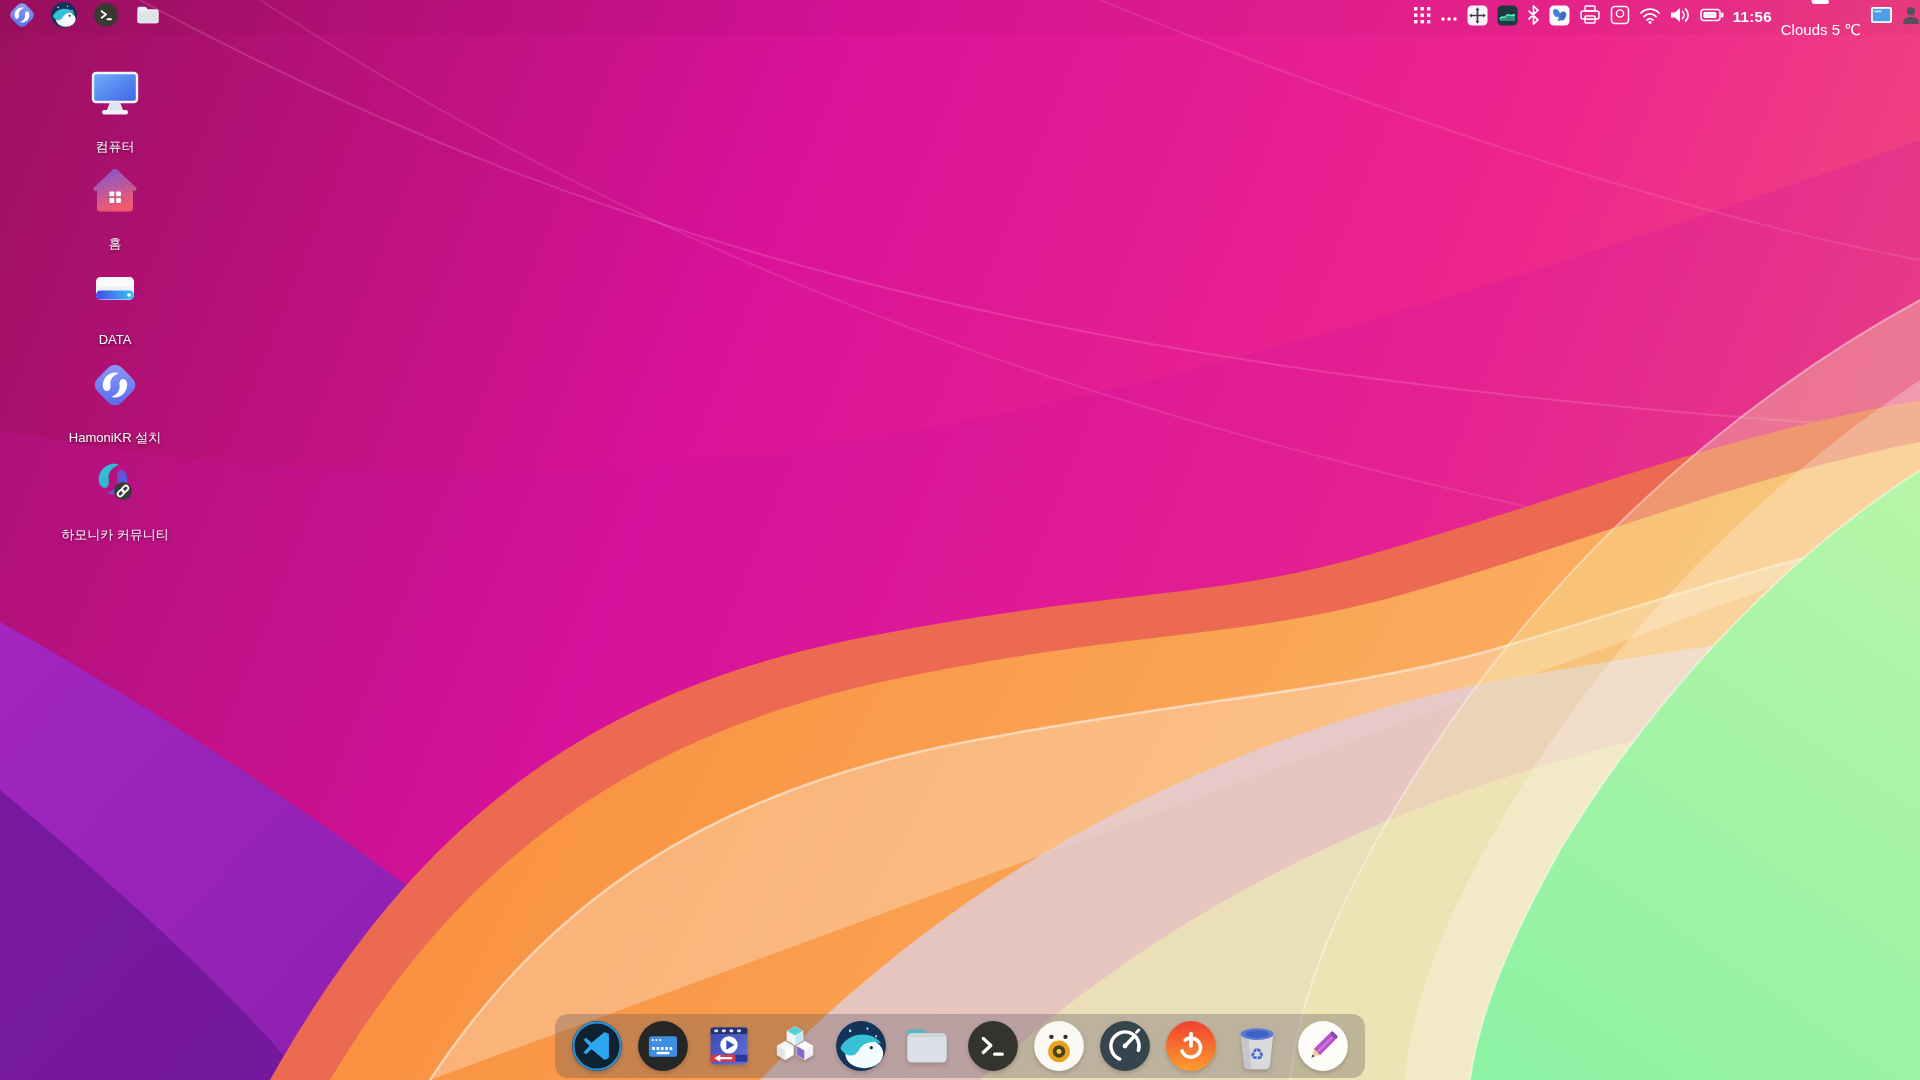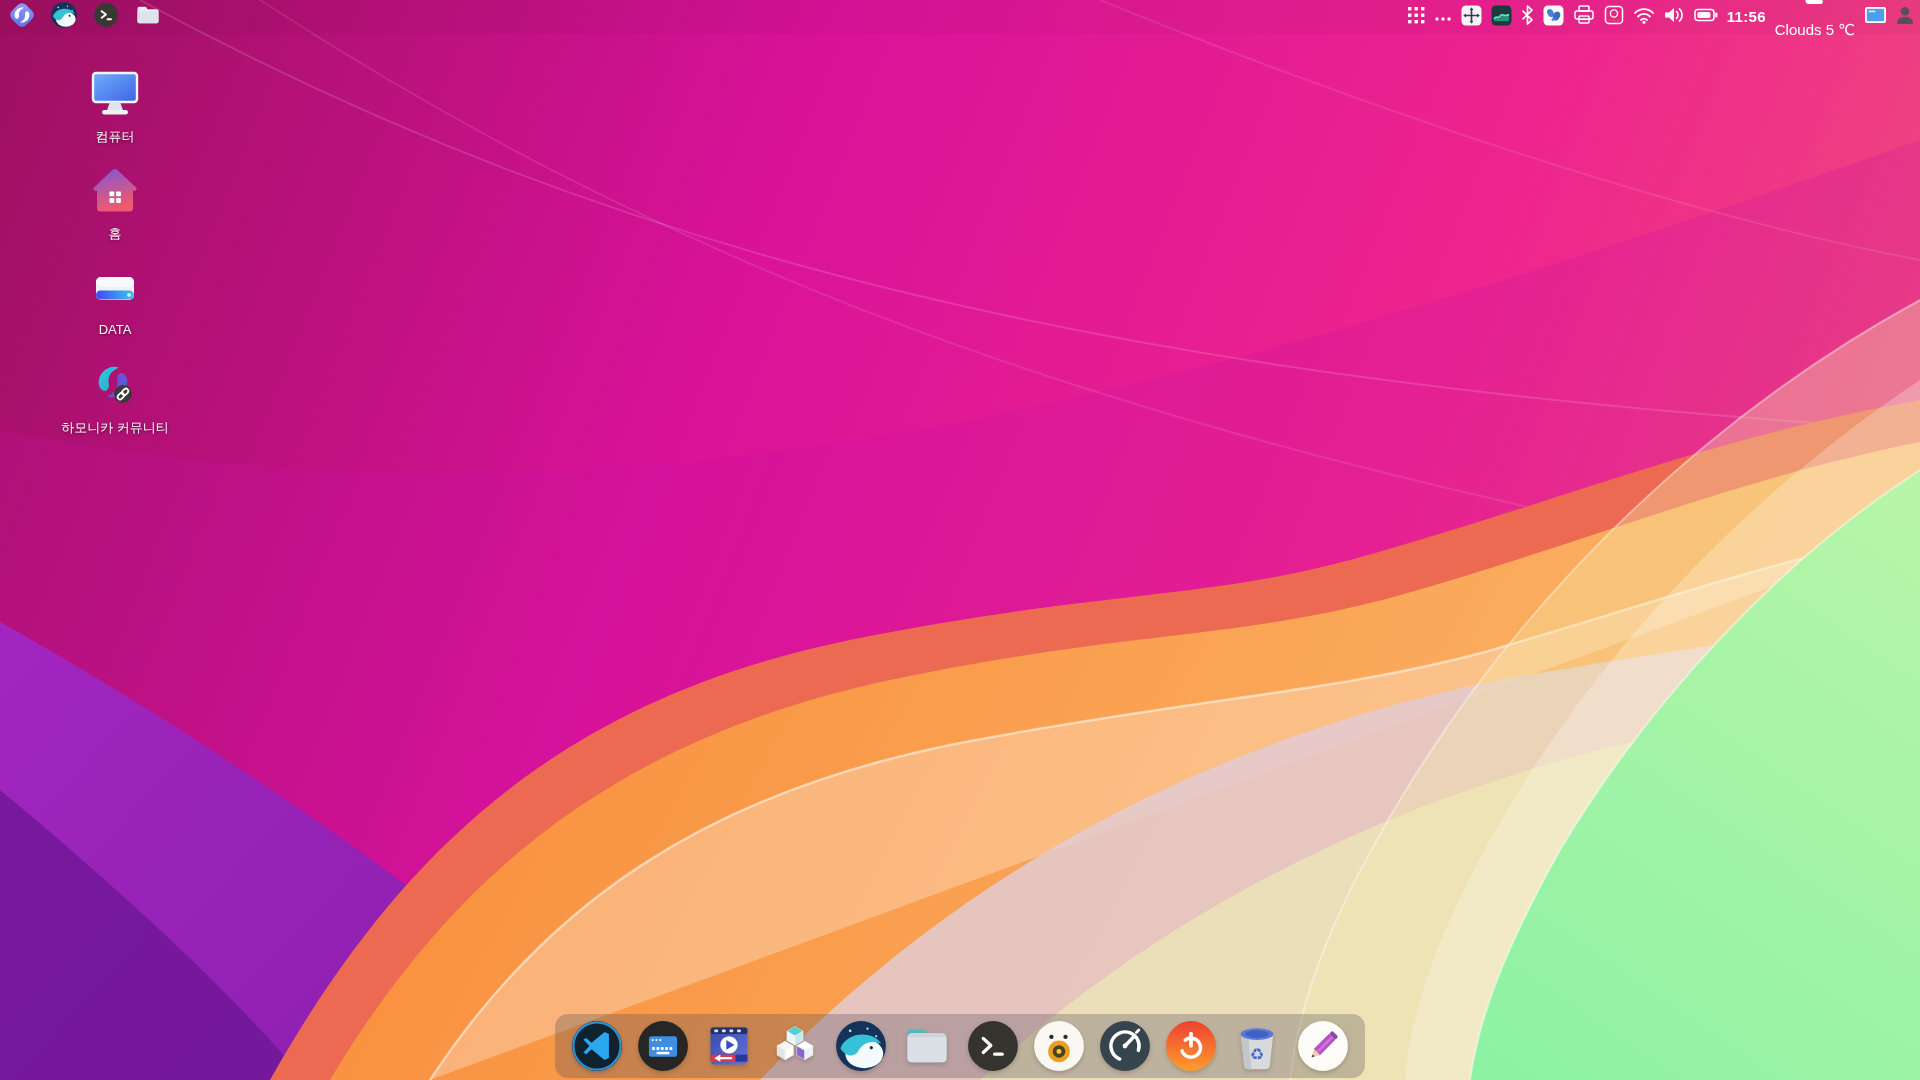--- a/index.html
+++ b/index.html
@@ -5,33 +5,33 @@
   html,body{margin:0;padding:0;background:#000;}
   #screen{position:relative;width:1920px;height:1080px;overflow:hidden;
           font-family:"Liberation Sans","DejaVu Sans",sans-serif;-webkit-font-smoothing:antialiased;}
   #wallpaper{position:absolute;inset:0;z-index:0;}
 
   
   #panel{position:absolute;top:0;left:0;right:0;height:34px;z-index:5;
          display:flex;align-items:center;justify-content:space-between;
          background:rgba(0,0,0,0.03);}
   .panel-left{display:flex;align-items:center;gap:12px;padding-left:7px;}
-  .panel-right{display:flex;align-items:center;gap:9px;padding-right:6px;}
+  .panel-right{display:flex;align-items:center;gap:9px;}
   .launcher{width:30px;height:30px;display:flex;align-items:center;justify-content:center;cursor:pointer;}
   .tray-item{display:flex;align-items:center;justify-content:center;height:30px;cursor:pointer;}
   .panel-text{color:#fff;font-size:15px;line-height:30px;white-space:nowrap;}
   .clock{font-weight:bold;letter-spacing:.3px;}
   .weather{display:flex;align-items:center;gap:5px;flex-direction:column;}
 
   
   #desktop-icons{position:absolute;left:52px;top:62px;z-index:3;display:flex;flex-direction:column;}
   .desk-icon{width:126px;height:97px;display:flex;flex-direction:column;align-items:center;
              justify-content:flex-start;cursor:pointer;}
   .desk-icon .glyph{height:58px;display:flex;align-items:flex-end;justify-content:center;}
-  .desk-icon .label{margin-top:8px;font-size:13px;color:#fff;
+  .desk-icon .label{margin-top:18px;font-size:13px;color:#fff;
                     text-shadow:0 1px 3px rgba(0,0,0,.55);white-space:nowrap;}
 
   
   #dock{position:absolute;left:50%;transform:translateX(-50%);bottom:2px;z-index:5;
         height:64px;border-radius:13px;background:rgba(82,76,88,0.30);
         display:flex;align-items:center;gap:14px;padding:0 16px;}
   .dock-item{width:52px;height:52px;display:flex;align-items:center;justify-content:center;cursor:pointer;}
   .dock-item svg{filter:drop-shadow(0 2px 2px rgba(0,0,0,.18));}
 </style>
 </head>
@@ -339,20 +339,36 @@
             </defs>
         <rect x="5" y="11" width="38" height="23" rx="5" fill="#eef0f2"></rect>
         <rect x="5" y="11" width="38" height="10" rx="5" fill="#f8fafb"></rect>
         <rect x="5" y="24.5" width="38" height="9" rx="4.5" fill="url(#gStripe)"></rect>
         <circle cx="38" cy="29" r="1.8" fill="#fff"></circle>
       </svg>
     </span>
     <span class="label">DATA</span>
   </div>
 
+  <div class="desk-icon">
+    <span class="glyph">
+      <svg width="52" height="52" viewBox="0 0 52 52">
+        <defs>
+              <linearGradient id="gDia" x1="0" y1="0" x2="1" y2="1">
+          <stop offset="0" stop-color="#8f9cf5"></stop>
+                <stop offset="1" stop-color="#5668ee"></stop>
+              </linearGradient>
+            </defs>
+        <rect x="9" y="9" width="34" height="34" rx="9" transform="rotate(45 26 26)" fill="url(#gDia)"></rect>
+        <path d="M14,28.5 C12.5,19 21,11.5 29.5,14 C23.5,17 20.5,20.5 21.5,26.5 C22.3,32.3 16,34.5 14,28.5 Z" fill="#fff"></path>
+        <path d="M14,28.5 C12.5,19 21,11.5 29.5,14 C23.5,17 20.5,20.5 21.5,26.5 C22.3,32.3 16,34.5 14,28.5 Z" fill="#fff" transform="rotate(180 26 26)"></path>
+      </svg>
+    </span>
+    <span class="label">HamoniKR 설치</span>
+  </div>
 
   <div class="desk-icon">
     <span class="glyph">
       <svg width="52" height="52" viewBox="0 0 52 52">
         <defs>
           <linearGradient id="gSw1" x1="0" y1="0" x2="1" y2="1">
                 <stop offset="0" stop-color="#35c8dc"></stop>
                 <stop offset="1" stop-color="#2aa8c8"></stop>
               </linearGradient>
           <linearGradient id="gSw2" x1="0" y1="0" x2="1" y2="1">

